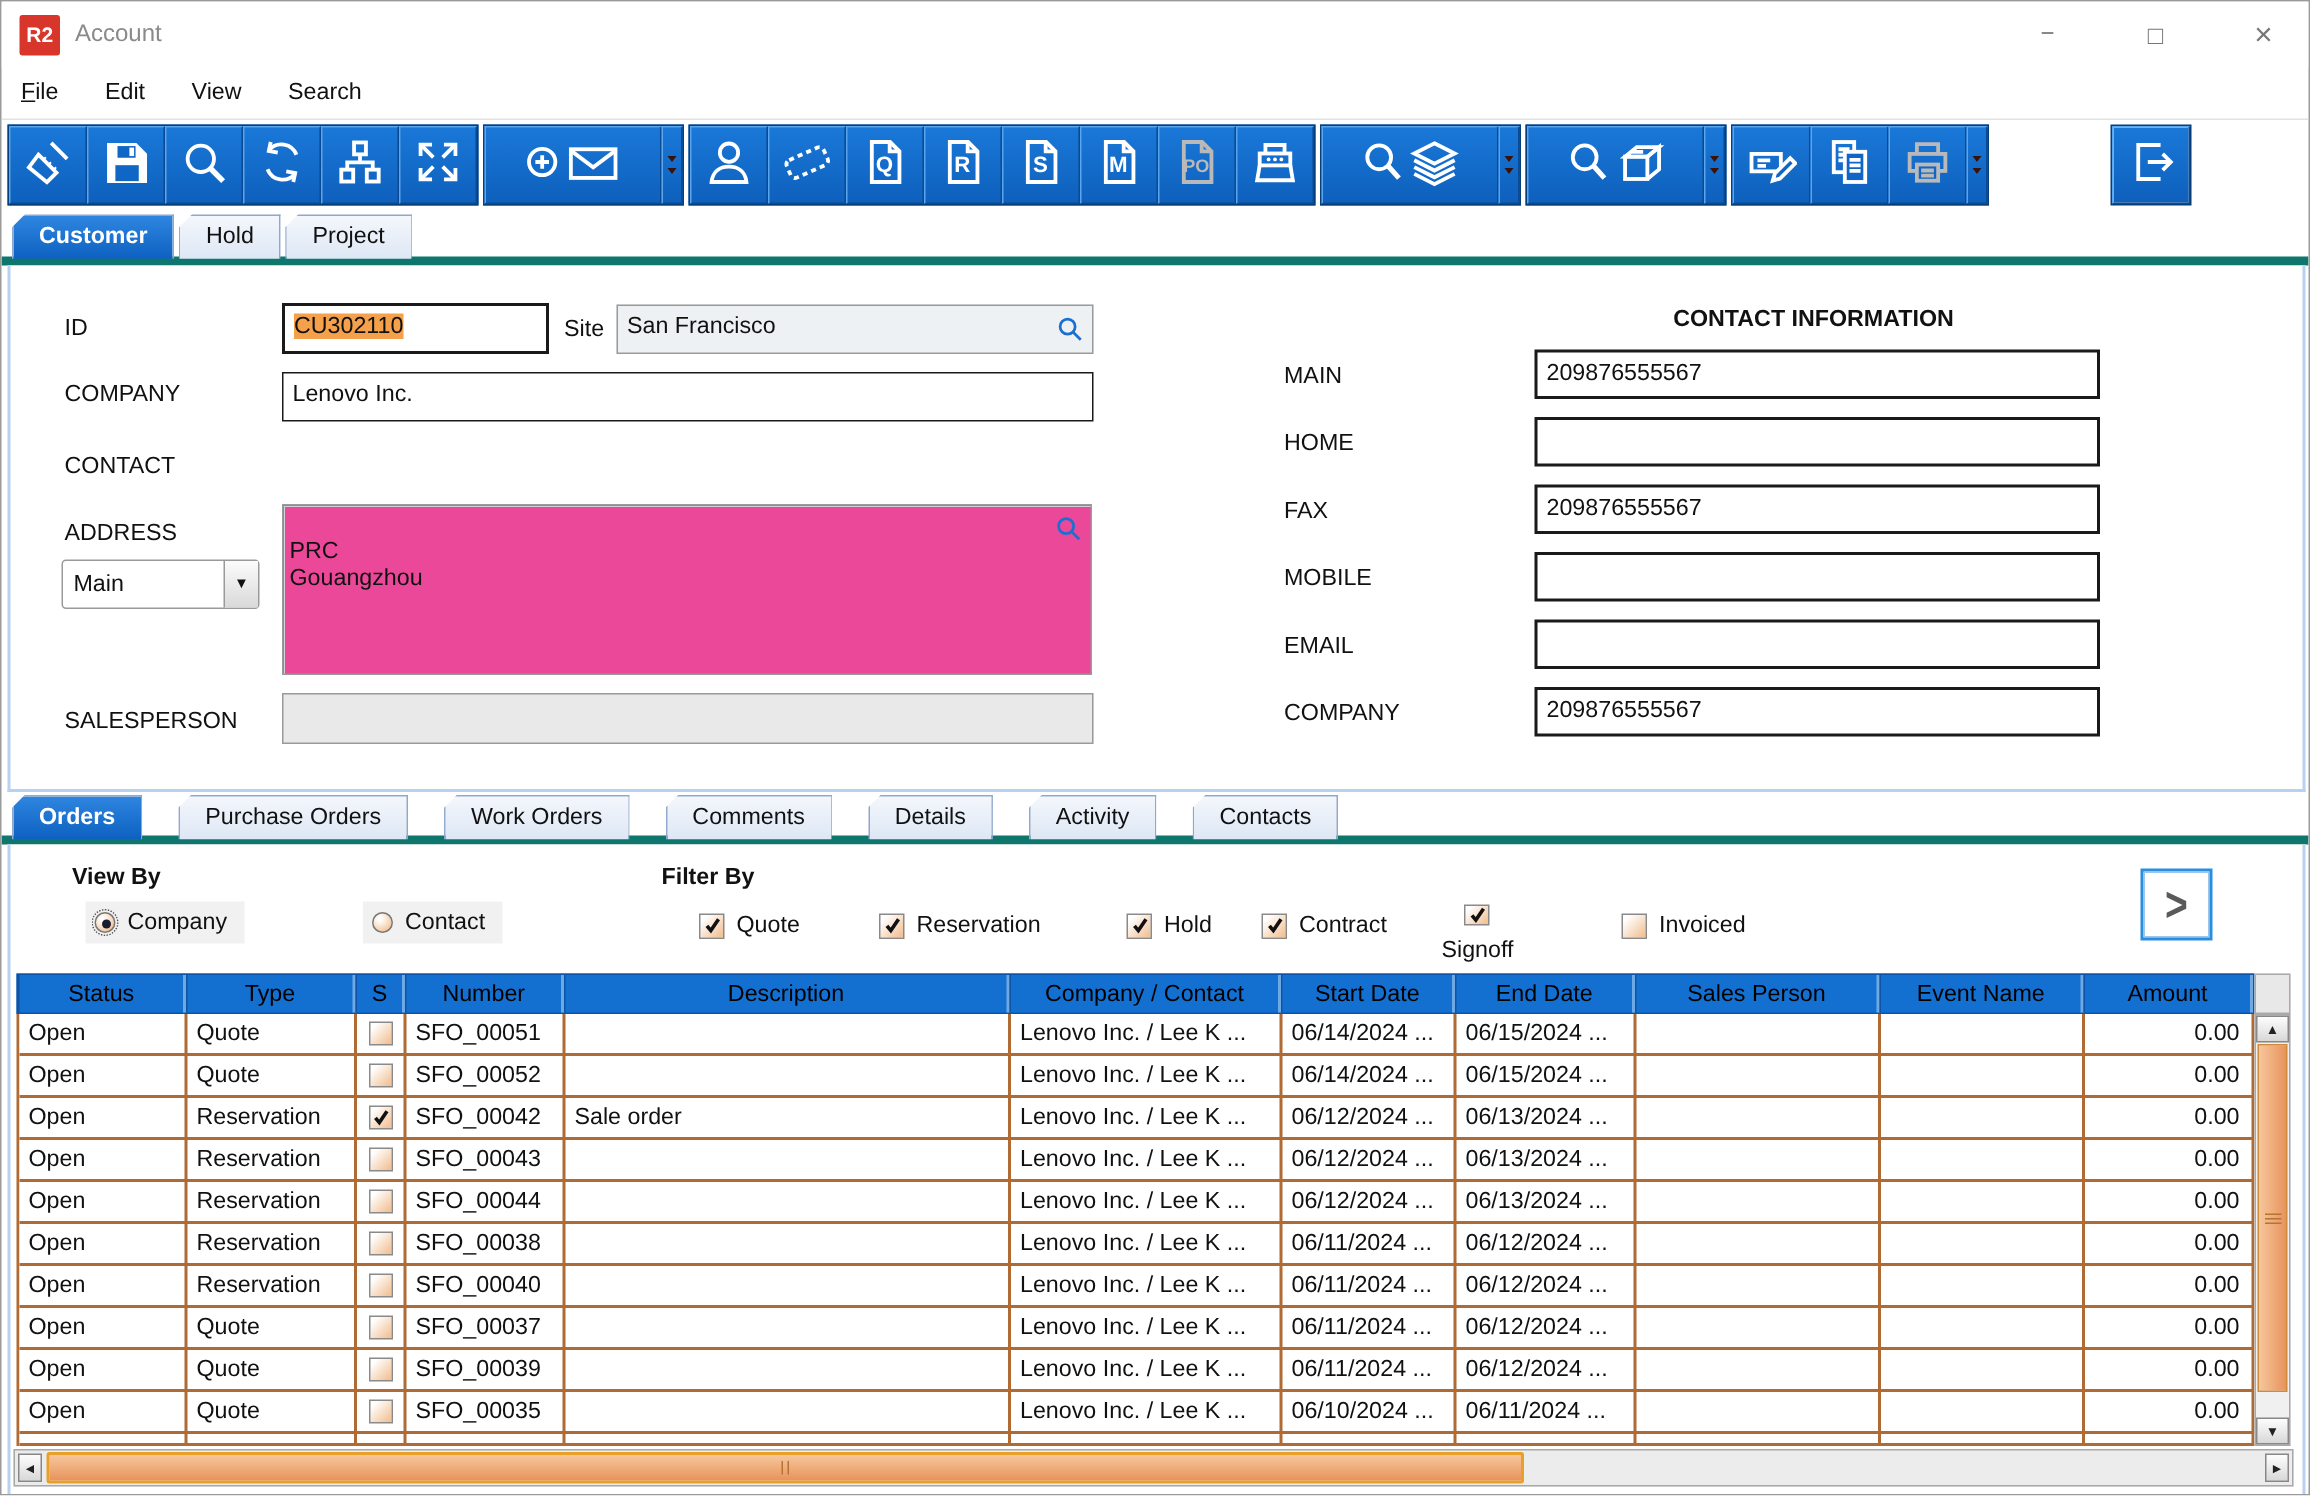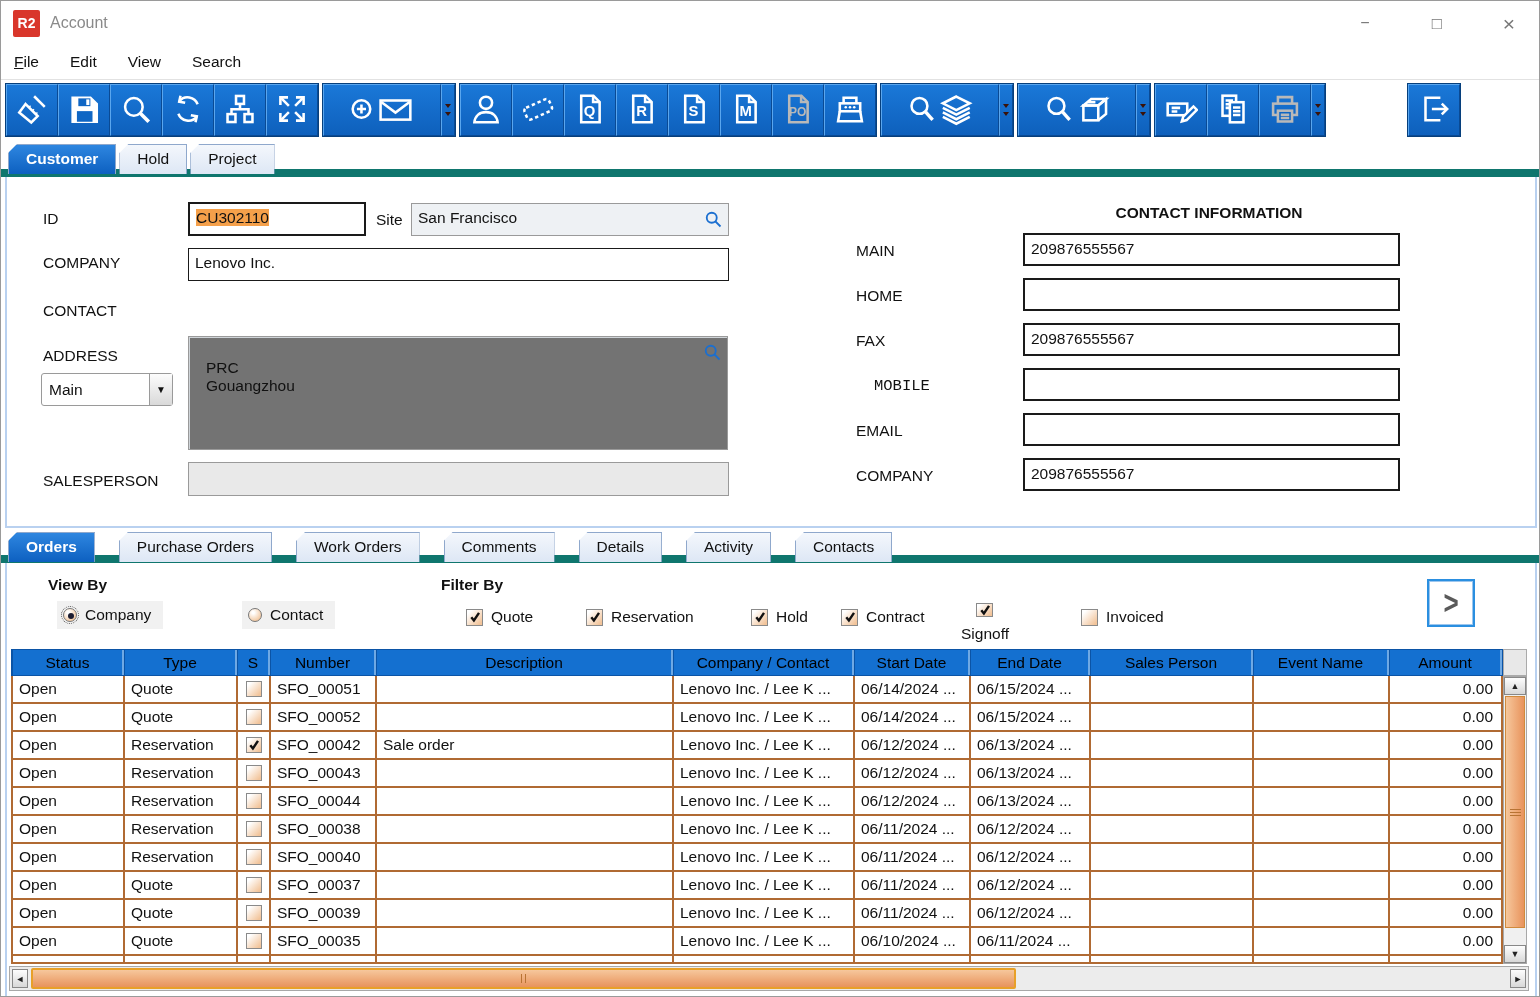--- a/index.html
+++ b/index.html
@@ -35,38 +35,38 @@
   .tsep { width:14px; display:flex; flex-direction:column; align-items:center; justify-content:center; gap:4px;
     background:linear-gradient(#1a78d8,#0e60bc);
     border:1px solid; border-color:#5aa6ee #0a4a94 #0a4a94 #5aa6ee; }
   .tsep .arr { width:0; height:0; border-left:3.5px solid transparent; border-right:3.5px solid transparent;
     border-top:4.5px solid #3a1208; }
   .ic { width:34px; height:34px; }
   .ic-wide { width:70px; height:34px; }
   .exit-wrap { position:absolute; left:1406px; top:2px; }
 
   
-  .tabstrip { position:absolute; left:0; width:100%; display:flex; align-items:flex-start;
-    padding-left:7px; border-bottom:8px solid #0f766e; }
+  .tabstrip { position:absolute; left:0; width:100%; display:flex; align-items:center;
+    padding-left:7px; border-bottom:6px solid #0f766e; }
   .tab { padding:5px 17px 6px; font-size:15.5px; background:linear-gradient(#f4f7fc,#dde7f5);
     border:1px solid #8fa8cc; border-bottom:none; margin-right:3px;
     clip-path:polygon(9px 0,100% 0,100% 100%,0 100%,0 9px); cursor:pointer; white-space:nowrap; }
   .tab.active { background:linear-gradient(#2e86e0,#0d60c0); color:#fff; font-weight:bold; }
 
   
   .panel { position:absolute; left:4px; width:1532px; border:2px solid #b9d1f0; border-top:none; background:#fff; }
   .lbl { position:absolute; font-size:15.5px; white-space:nowrap; }
   .input { position:absolute; background:#fff; border:1px solid #1a1a1a; padding:5px 6px;
     font-size:15.5px; overflow:hidden; white-space:nowrap; }
   .input.bold-border { border:2px solid #1a1a1a; }
   .input.gray { background:#e9e9e9; border:1px solid #9a9a9a; }
   .sel-text { background:#f5a04a; }
   .mag { position:absolute; right:5px; top:5px; width:20px; height:20px; }
-  .addr-box { position:absolute; background:#737373; border:1px solid #9a9a9a;
-    box-shadow:inset 1px 1px 0 #cfd4d8; padding:4px 17px; font-size:15.5px; white-space:pre-line; }
+  .addr-box { position:absolute; background:#ec4899; border:1px solid #9a9a9a;
+    box-shadow:inset 1px 1px 0 #cfd4d8; padding:4px 4px; font-size:15.5px; white-space:pre-line; }
   .combo { position:absolute; background:#fff; border:1px solid #9a9a9a; border-radius:3px;
     display:flex; align-items:center; font-size:15.5px; }
   .combo .val { flex:1; padding-left:7px; }
   .combo-arrow { width:23px; align-self:stretch; display:flex; align-items:center; justify-content:center;
     border-left:1px solid #9a9a9a; background:linear-gradient(#fcfcfc,#d9d9d9); font-size:10px; }
   .section-title { position:absolute; font-weight:bold; font-size:15.5px; text-align:center; }
 
   
   .group-title { position:absolute; font-weight:bold; font-size:15.5px; }
   .opt { position:absolute; display:flex; align-items:center; gap:8px; font-size:15.5px; height:28px; }
@@ -372,21 +372,21 @@
     </div>
 
     <div class="section-title" style="left:1013px; top:27px; width:378px;">CONTACT INFORMATION</div>
 
     <span class="lbl" style="left:849px; top:65px;">MAIN</span>
     <div class="input bold-border" style="left:1016px; top:56px;  width:377px; height:33px;"><span>209876555567</span></div>
     <span class="lbl" style="left:849px; top:110px;">HOME</span>
     <div class="input bold-border" style="left:1016px; top:101px; width:377px; height:33px;"><span></span></div>
     <span class="lbl" style="left:849px; top:155px;">FAX</span>
     <div class="input bold-border" style="left:1016px; top:146px; width:377px; height:33px;"><span>209876555567</span></div>
-    <span class="lbl" style="left:867px; top:200px;font-family:Liberation Mono, monospace;">MOBILE</span>
+    <span class="lbl" style="left:849px; top:200px;">MOBILE</span>
     <div class="input bold-border" style="left:1016px; top:191px; width:377px; height:33px;"><span></span></div>
     <span class="lbl" style="left:849px; top:245px;">EMAIL</span>
     <div class="input bold-border" style="left:1016px; top:236px; width:377px; height:33px;"><span></span></div>
     <span class="lbl" style="left:849px; top:290px;">COMPANY</span>
     <div class="input bold-border" style="left:1016px; top:281px; width:377px; height:33px;"><span>209876555567</span></div>
   </div>
 
   <div class="tabstrip" id="sub-tabs" style="top:531px; height:31px;gap:21px;">
       <div class="tab active">Orders</div>
       <div class="tab">Purchase Orders</div>

